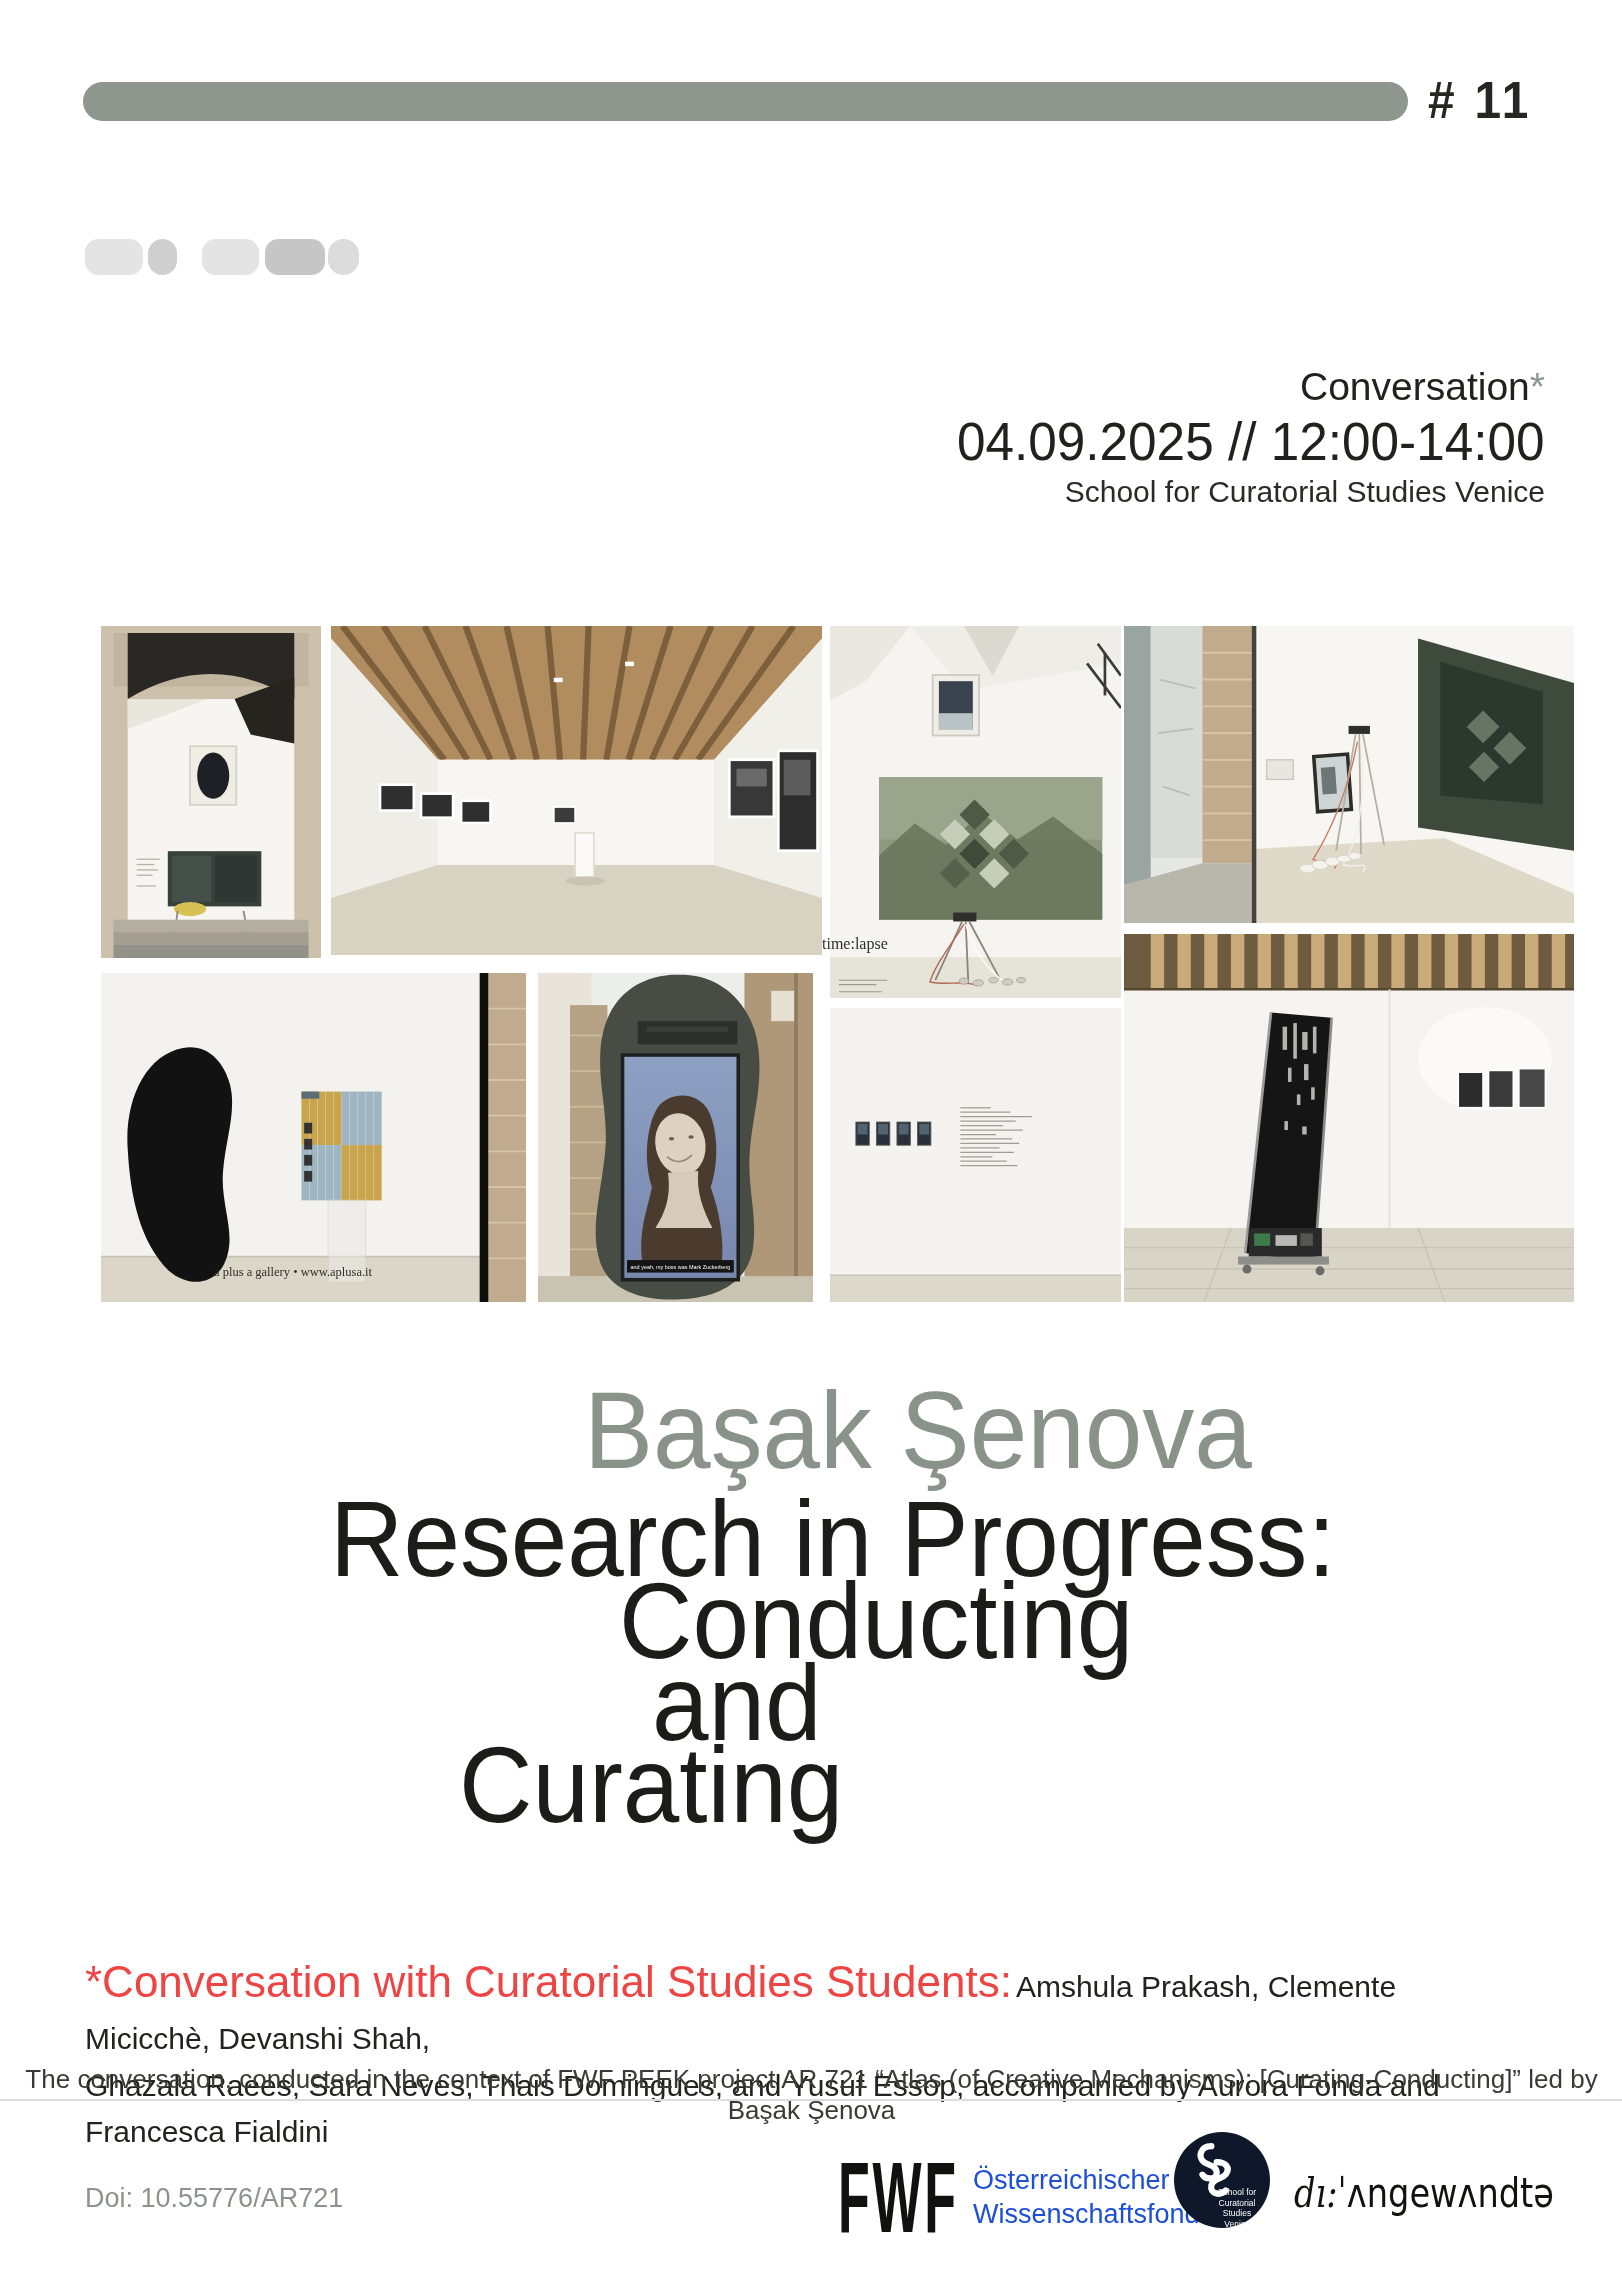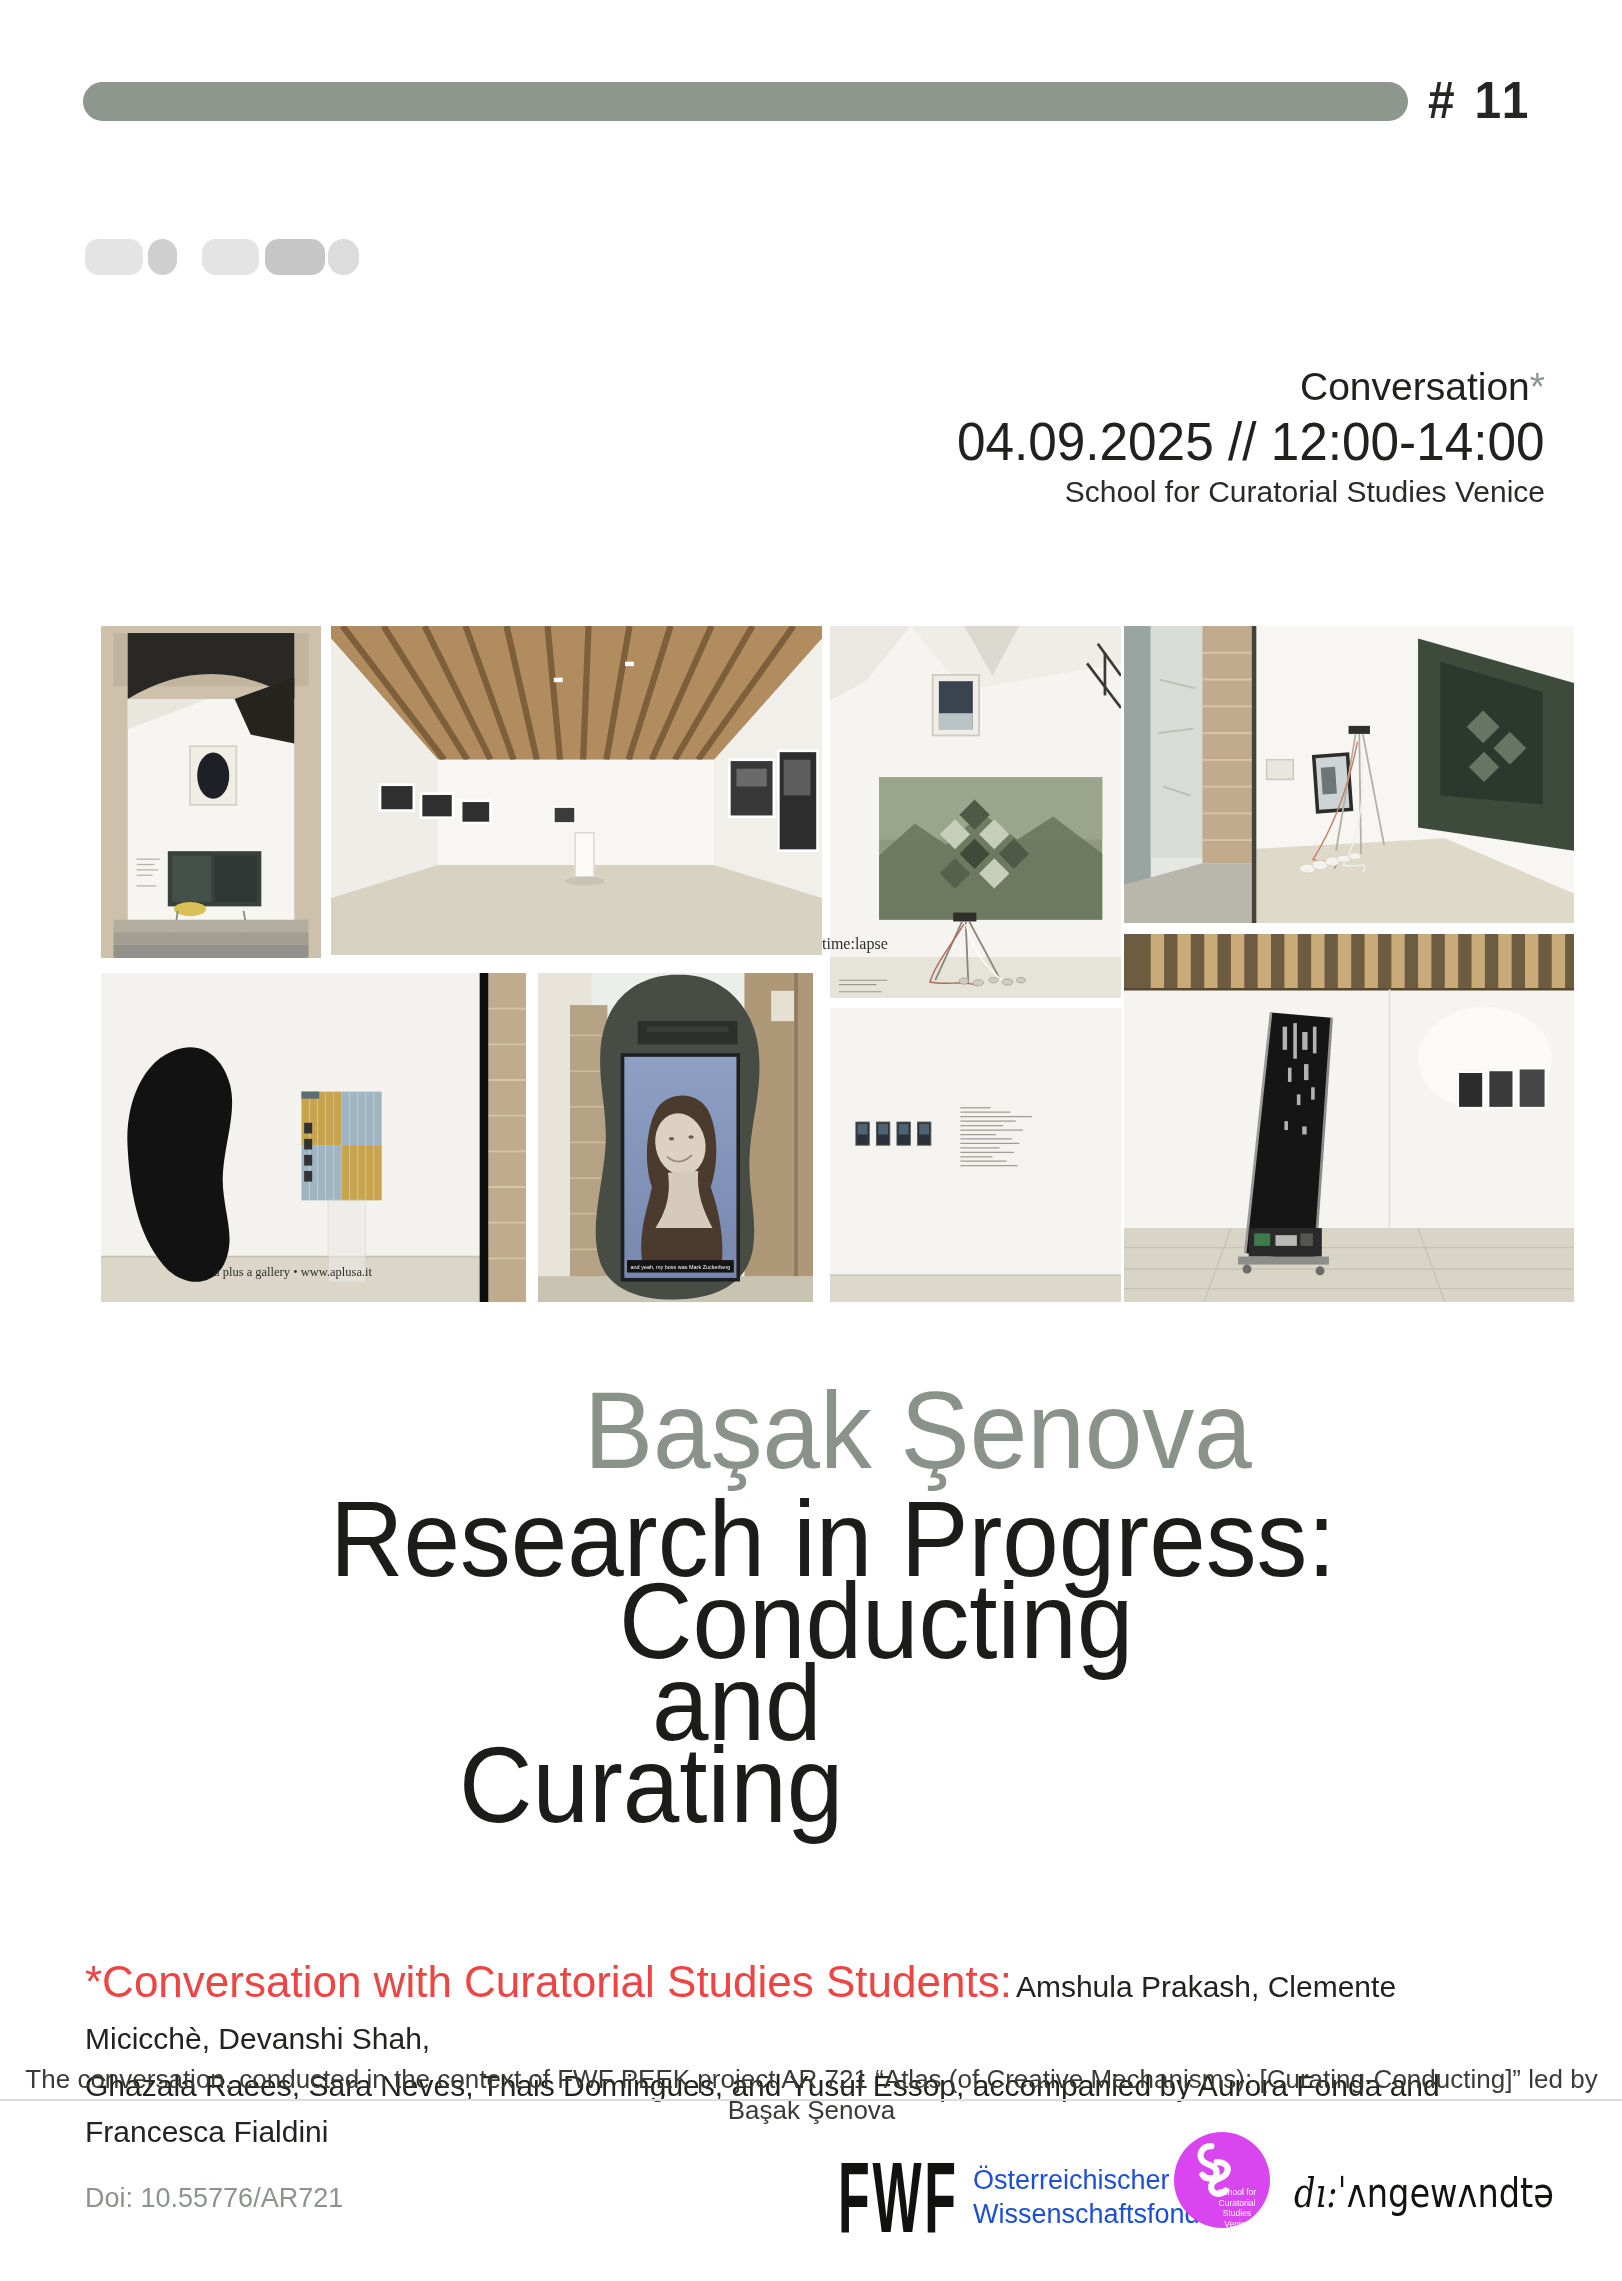--- a/index.html
+++ b/index.html
@@ -41,21 +41,21 @@
 
   
   .context{left:0;top:2064px;width:1623px;text-align:center;font-size:26px;color:#3a3a38;}
   .divider{left:0;top:2099px;width:1623px;height:1.8px;background:#dcdcdc;}
 
   
   .doi{left:85px;top:2183px;font-size:27px;font-weight:normal;color:#8b948b;white-space:nowrap;}
   .fwf-word{left:838px;top:2140px;font-size:100px;font-weight:bold;color:#111110;
             transform:scaleX(.52);transform-origin:left top;letter-spacing:5.3px;white-space:nowrap;}
   .fwf-lines{left:973px;top:2164px;font-size:27px;color:#1d4ed8;line-height:1.25;}
-  .school-circle{left:1174px;top:2132px;width:96px;height:96px;border-radius:50%;background:#d946ef;}
+  .school-circle{left:1174px;top:2132px;width:96px;height:96px;border-radius:50%;background:#0f172a;}
   .school-circle svg{position:absolute;left:0;top:0;width:96px;height:96px;}
   .school-text{position:absolute;left:30px;top:55px;width:66px;color:#ffffff;font-size:8.5px;
                line-height:1.25;text-align:center;}
   .angewandte{left:1294px;top:2169px;font-size:41px;color:#121211;white-space:nowrap;
               transform:scaleX(.82);transform-origin:left top;}
   .angewandte .pfx{font-family:"DejaVu Serif",serif;font-style:italic;}
   .angewandte .rest{font-family:"DejaVu Sans",sans-serif;}
 </style>
 </head>
 <body>

